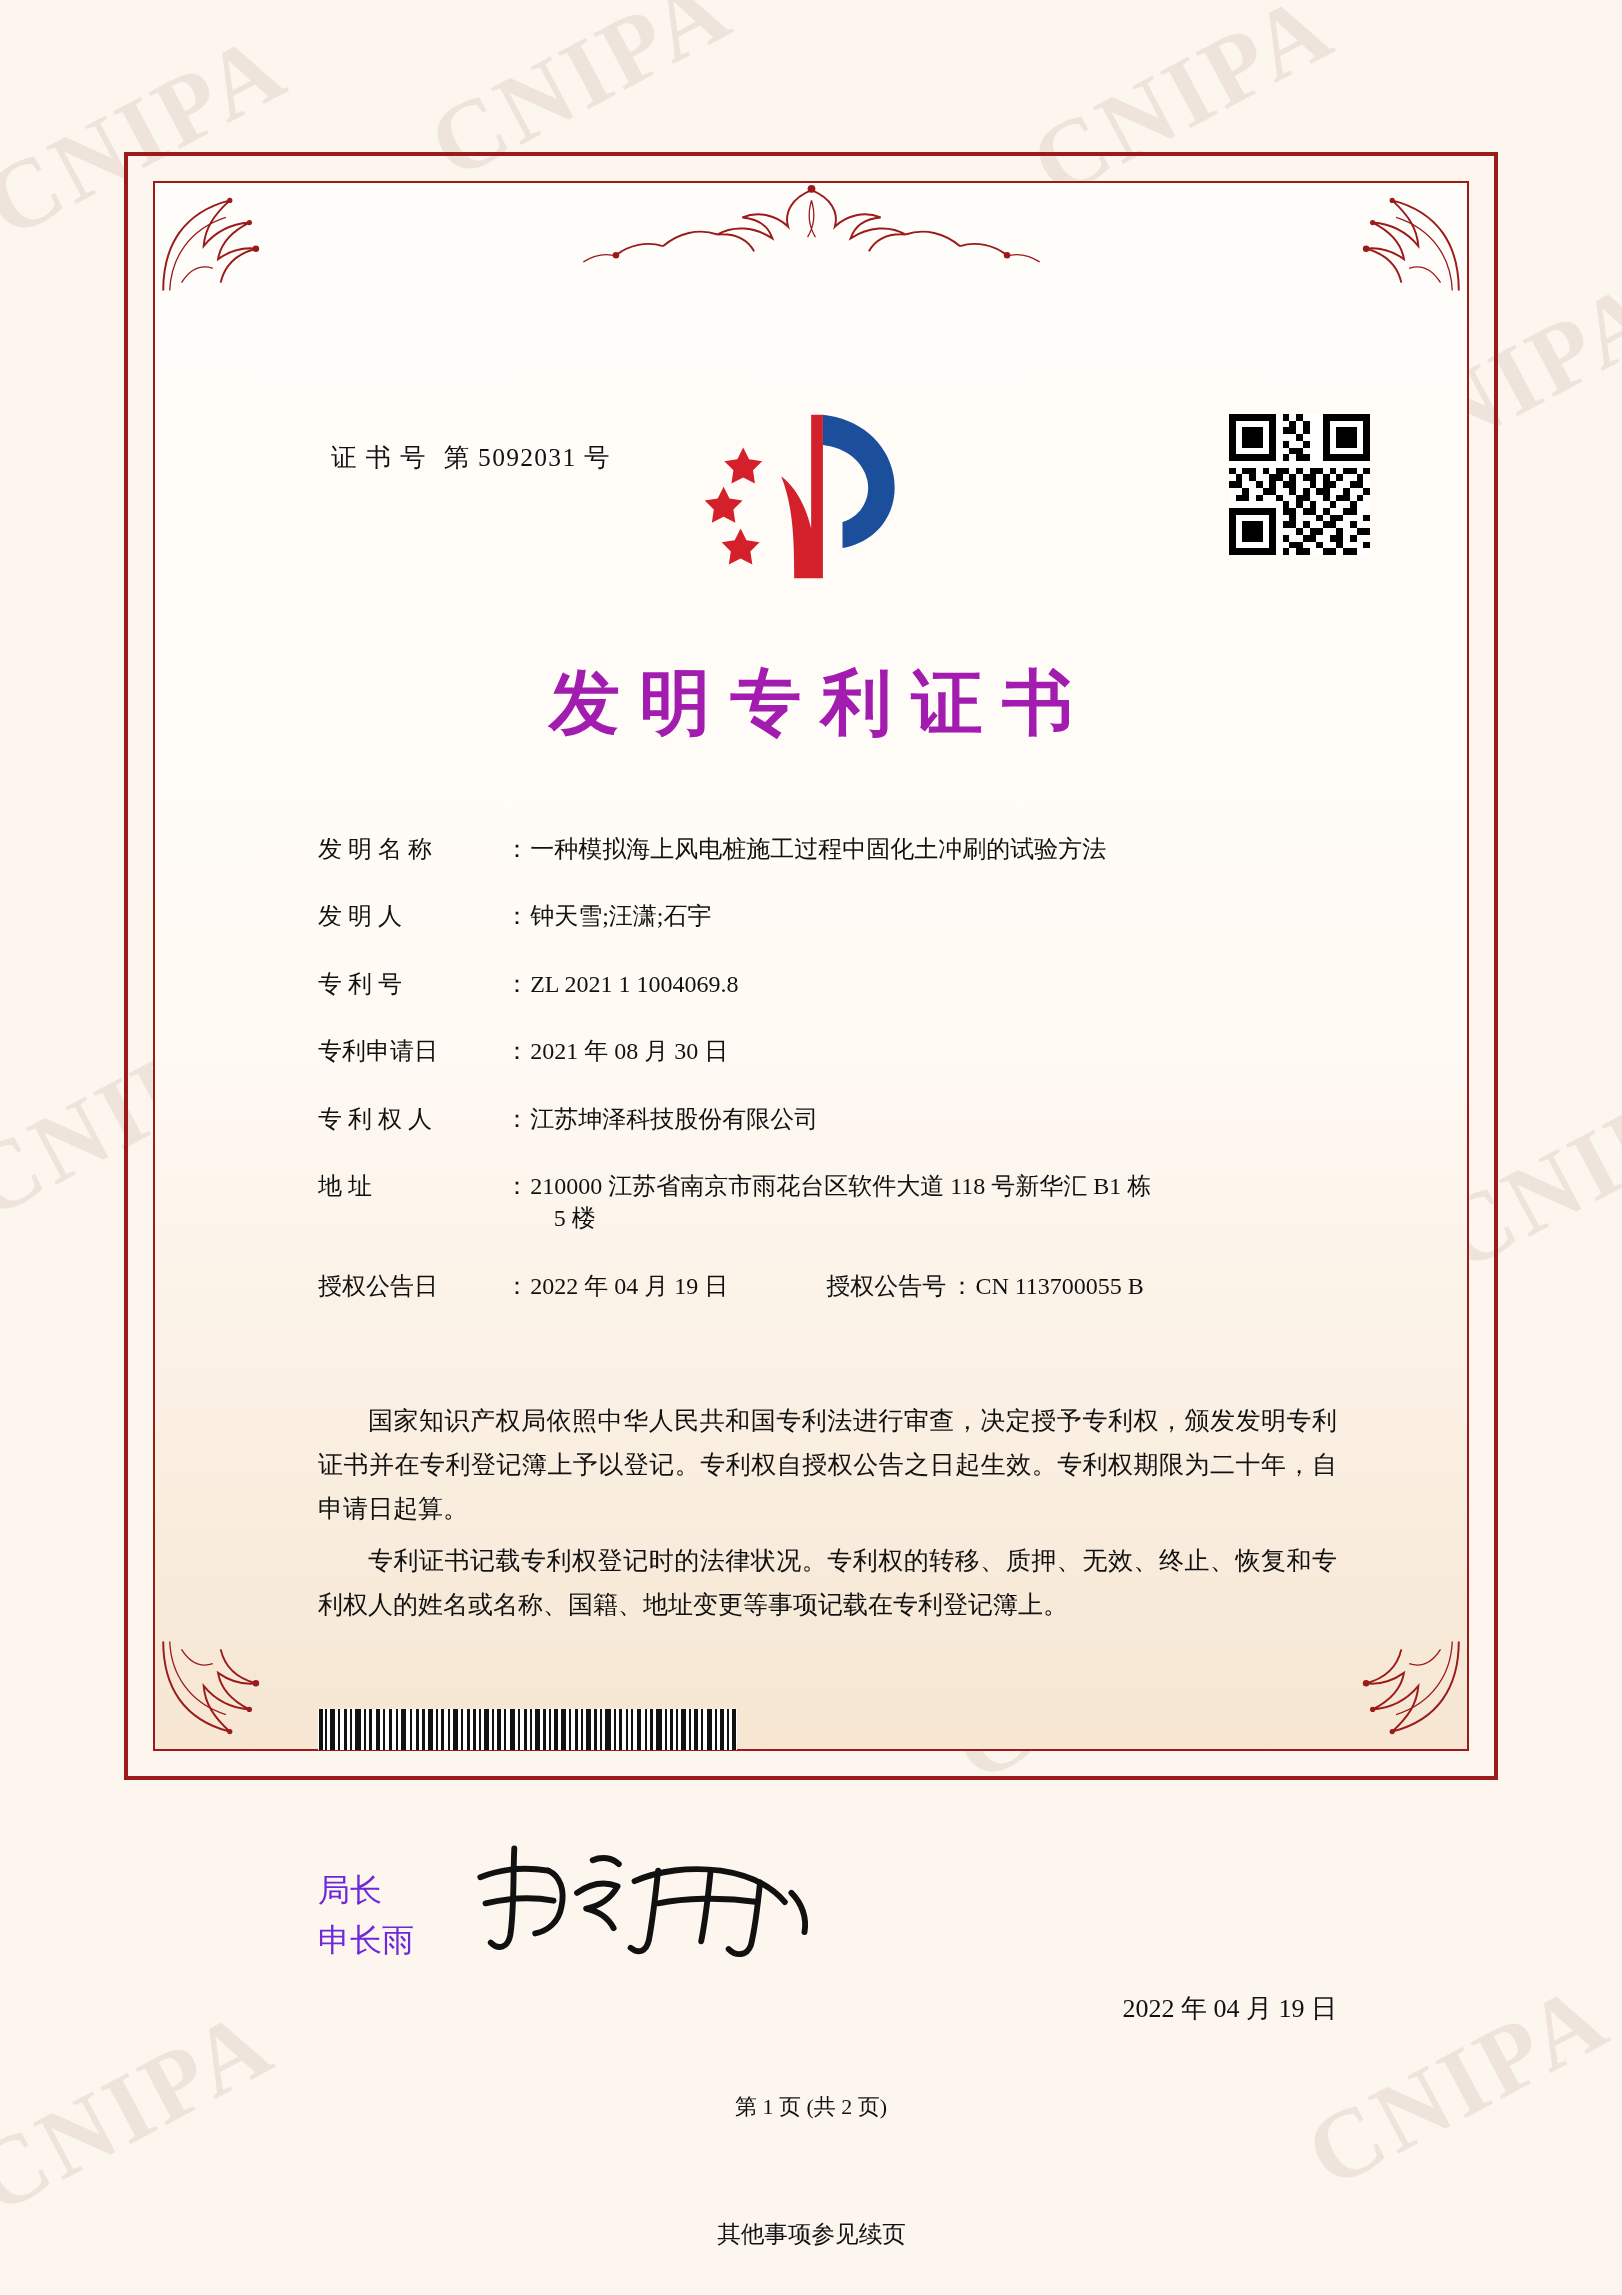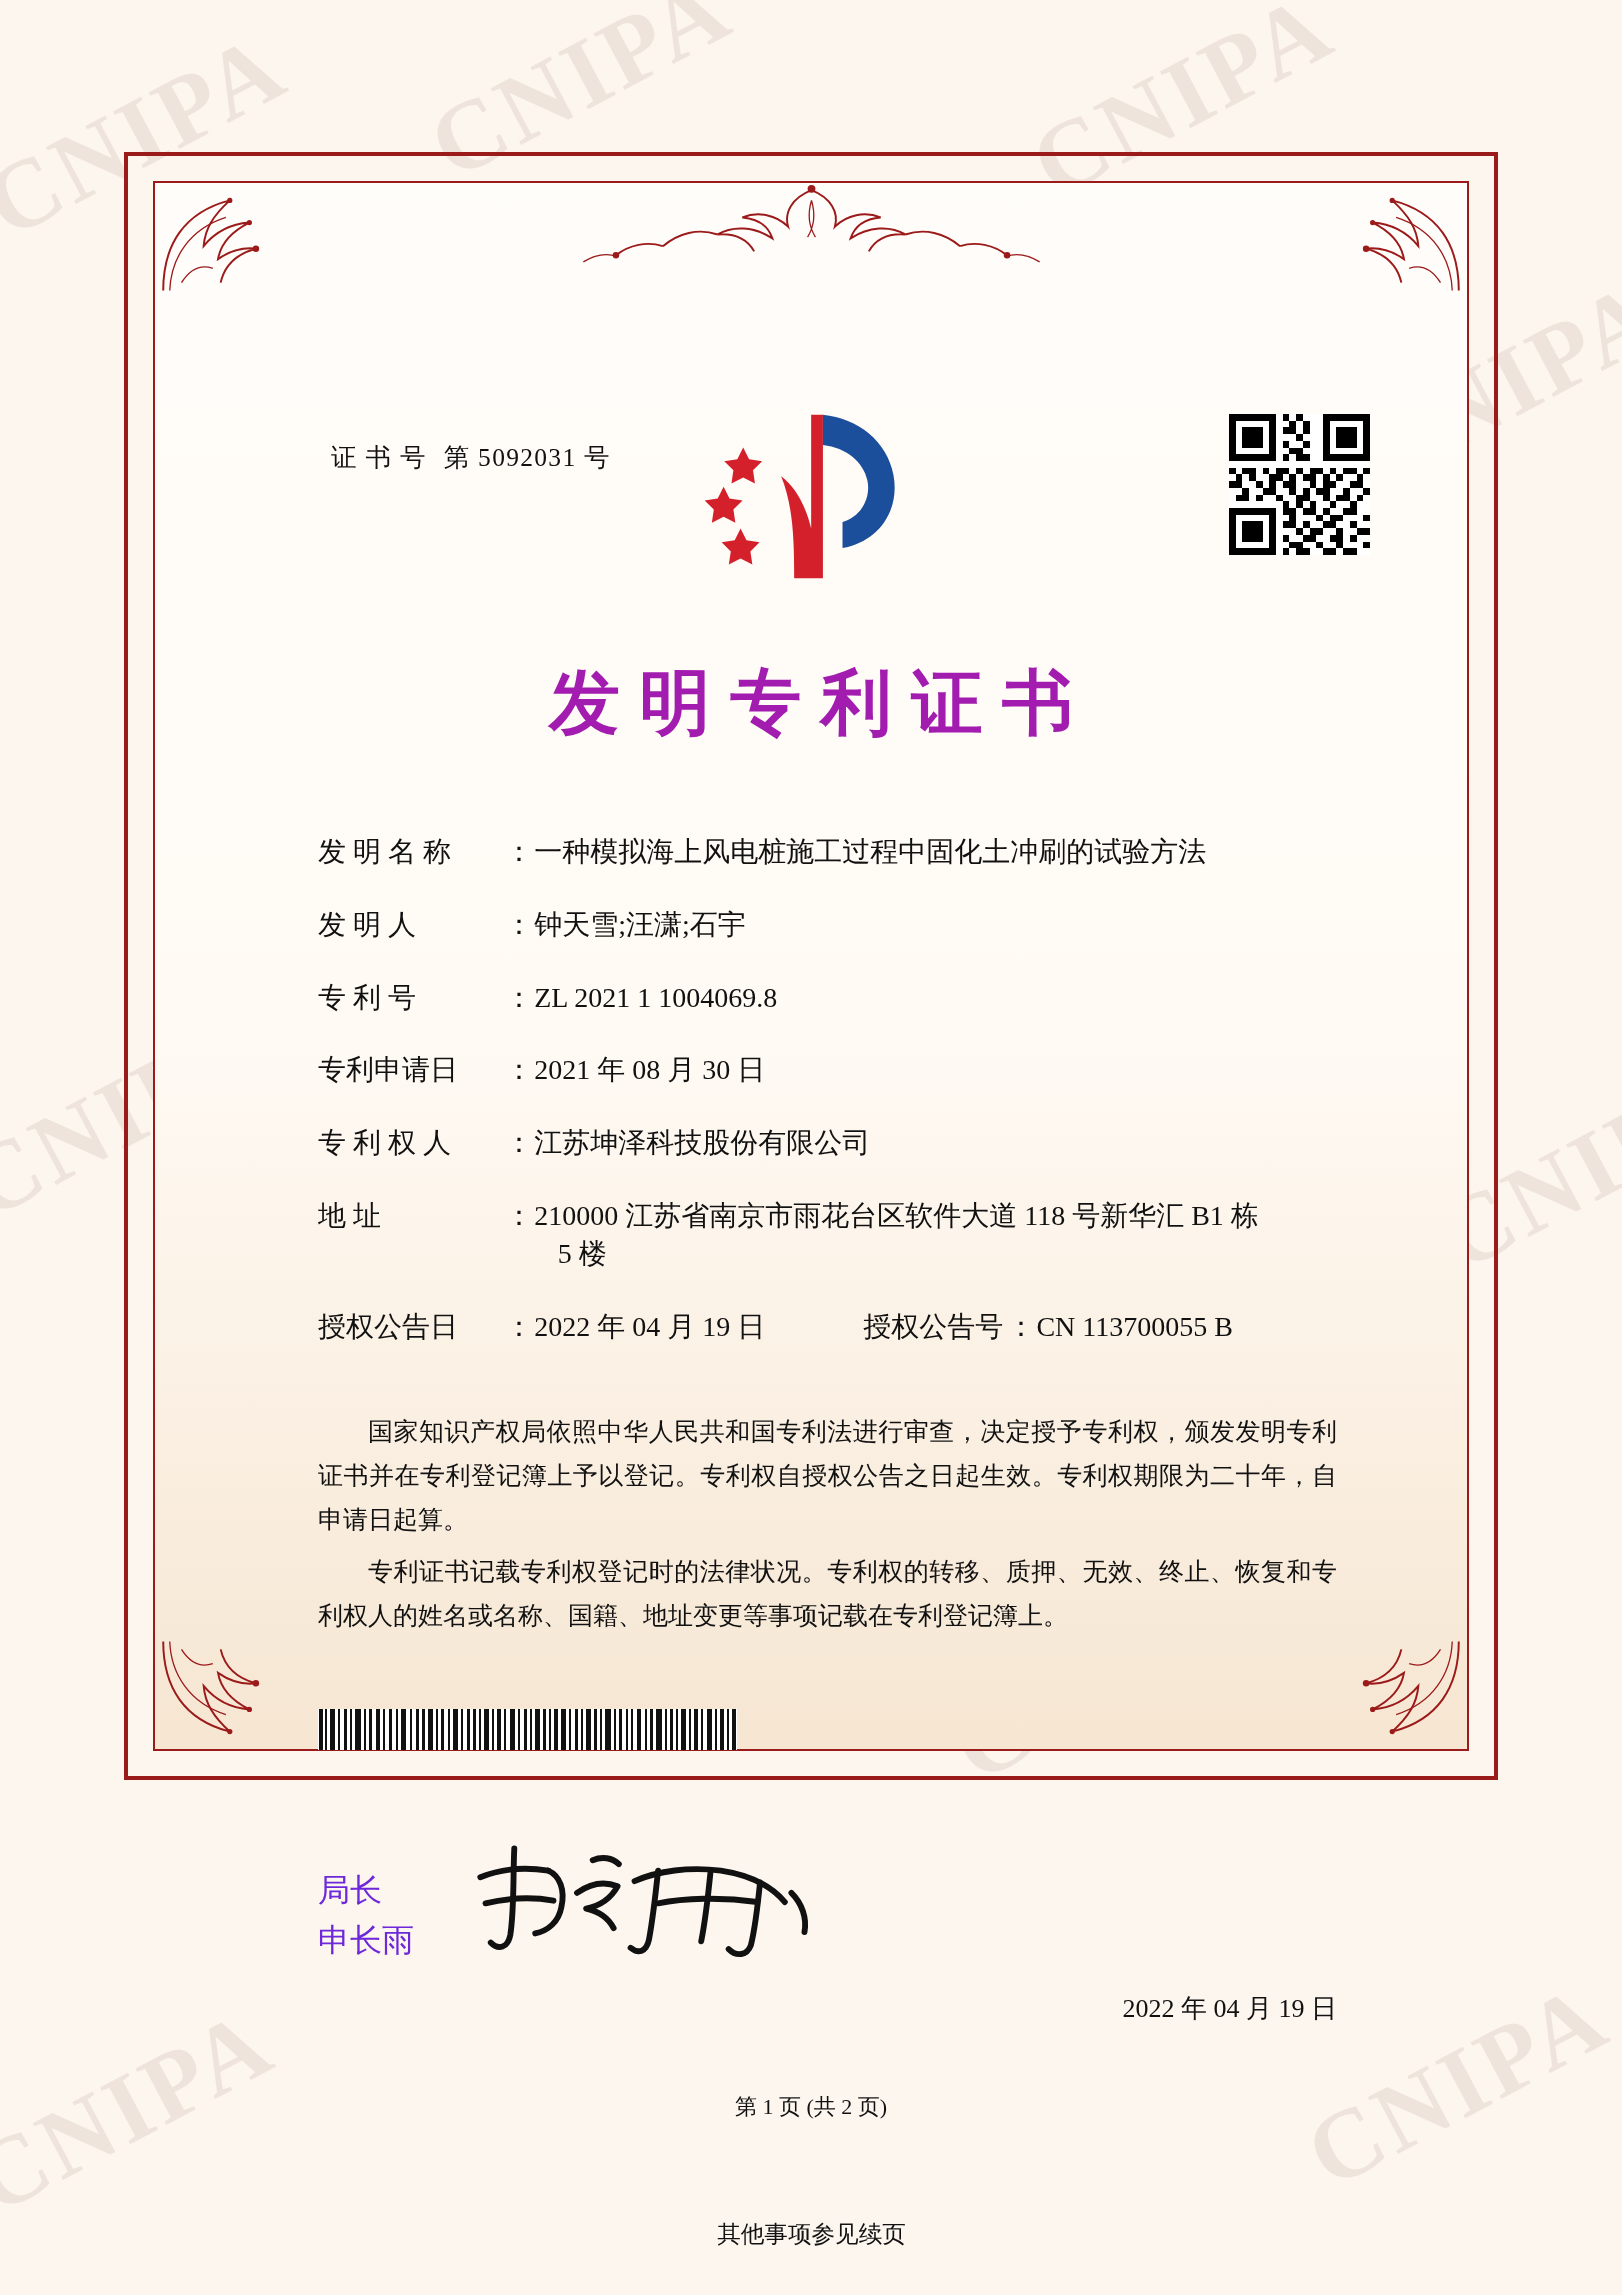--- a/index.html
+++ b/index.html
@@ -131,21 +131,21 @@
     text-indent: 19.6px;
     color: #a21caf;
     font-family: "Liberation Serif", serif;
   }
 
   .fields {
     position: absolute;
     left: 131px;
     right: 79px;
     top: 609px;
-    font-size: 28px;
+    font-size: 24px;
     color: #111;
   }
   .field-row {
     display: flex;
     align-items: flex-start;
     margin-bottom: 35px;
     line-height: 1.35;
   }
   .field-label {
     width: 183px;
@@ -167,21 +167,20 @@
 
   .paras {
     position: absolute;
     left: 131px;
     right: 98px;
     top: 1175px;
     font-size: 25px;
     line-height: 1.75;
     color: #111;
     text-align: justify;
-    margin-top: 11px;
   }
   .paras p {
     margin: 0 0 9.2px 0;
     text-indent: 50px;
   }
 
   .barcode {
     position: absolute;
     left: 131px;
     top: 1485px;

